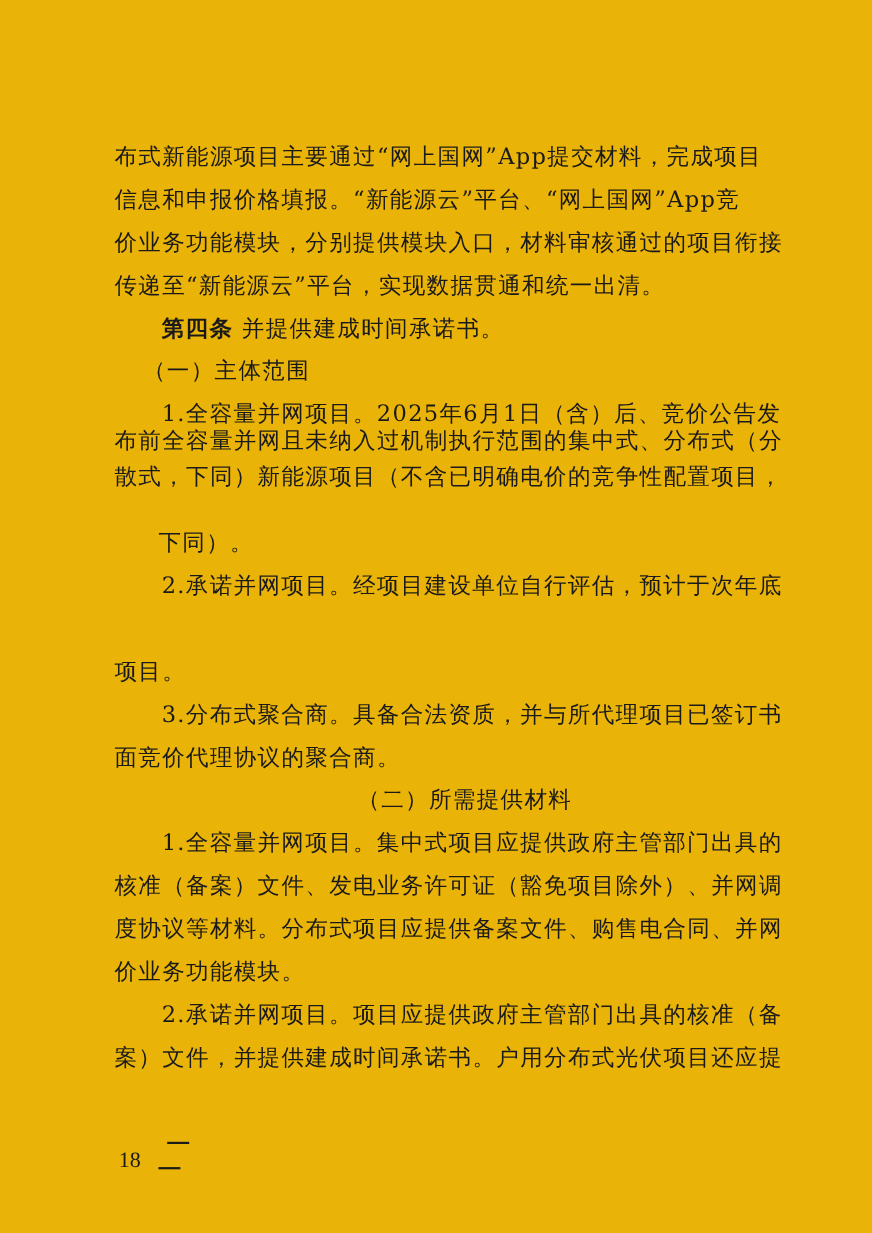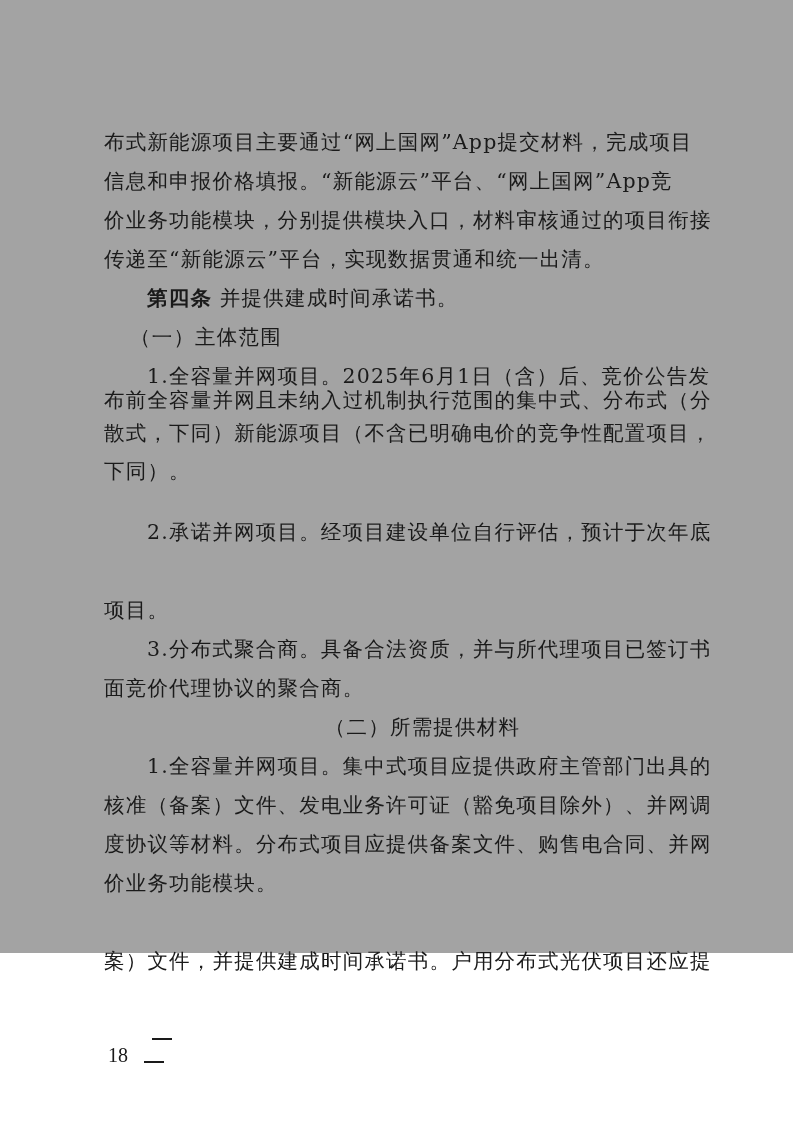--- a/index.html
+++ b/index.html
@@ -11,22 +11,22 @@
       width: 793px;
       height: 1121px;
       position: relative;
       overflow: hidden;
       font-family: "DejaVu Serif", "Liberation Serif", serif;
       color: #1a1a1a;
     }
     .page {
       position: absolute;
       left: 0; top: 0;
-      width: 793px; height: 953px;
-      background: #a3a3a3;
+      width: 793px; height: 1121px;
+      background: #eab308;
       text-decoration: underline;
     }
     .line {
       position: absolute;
       left: 104px;
       width: 585px;
       font-size: 20.5px;
       line-height: 32px;
       white-space: nowrap;
       letter-spacing: 1.2px;
@@ -74,33 +74,34 @@
   <div class="line heading-indent" style="top:282px;">
     <span class="bold">第四条</span>
     <span>并提供建成时间承诺书。</span>
   </div>
 
   <div class="line sub-indent" style="top:321px;">（一）主体范围</div>
 
   <div class="line indent" style="top:360px;">1.全容量并网项目。2025年6月1日（含）后、竞价公告发</div>
   <div class="line" style="top:384px;">布前全容量并网且未纳入过机制执行范围的集中式、分布式（分</div>
   <div class="line" style="top:417px;">散式，下同）新能源项目（不含已明确电价的竞争性配置项目，</div>
-  <div class="line" style="top:455px;">下同）。</div>
+  <div class="line" style="top:477px;margin-left:40px;">下同）。</div>
 
   <div class="line indent" style="top:516px;">2.承诺并网项目。经项目建设单位自行评估，预计于次年底</div>
   <div class="line" style="top:594px;">项目。</div>
 
   <div class="line indent" style="top:633px;">3.分布式聚合商。具备合法资质，并与所代理项目已签订书</div>
   <div class="line" style="top:672px;">面竞价代理协议的聚合商。</div>
 
   <div class="line sub-indent" style="top:711px;text-align:center;">（二）所需提供材料</div>
 
   <div class="line indent" style="top:750px;">1.全容量并网项目。集中式项目应提供政府主管部门出具的</div>
   <div class="line" style="top:789px;">核准（备案）文件、发电业务许可证（豁免项目除外）、并网调</div>
   <div class="line" style="top:828px;">度协议等材料。分布式项目应提供备案文件、购售电合同、并网</div>
   <div class="line" style="top:867px;">价业务功能模块。</div>
 
+  <div class="line indent" style="top:906px;">2.承诺并网项目。项目应提供政府主管部门出具的核准（备</div>
   <div class="line" style="top:945px;">案）文件，并提供建成时间承诺书。户用分布式光伏项目还应提</div>
 
   <div class="dash-top"></div>
   <div class="page-number">18</div>
   <div class="dash-right"></div>
 </div>
 
 </body></html>

